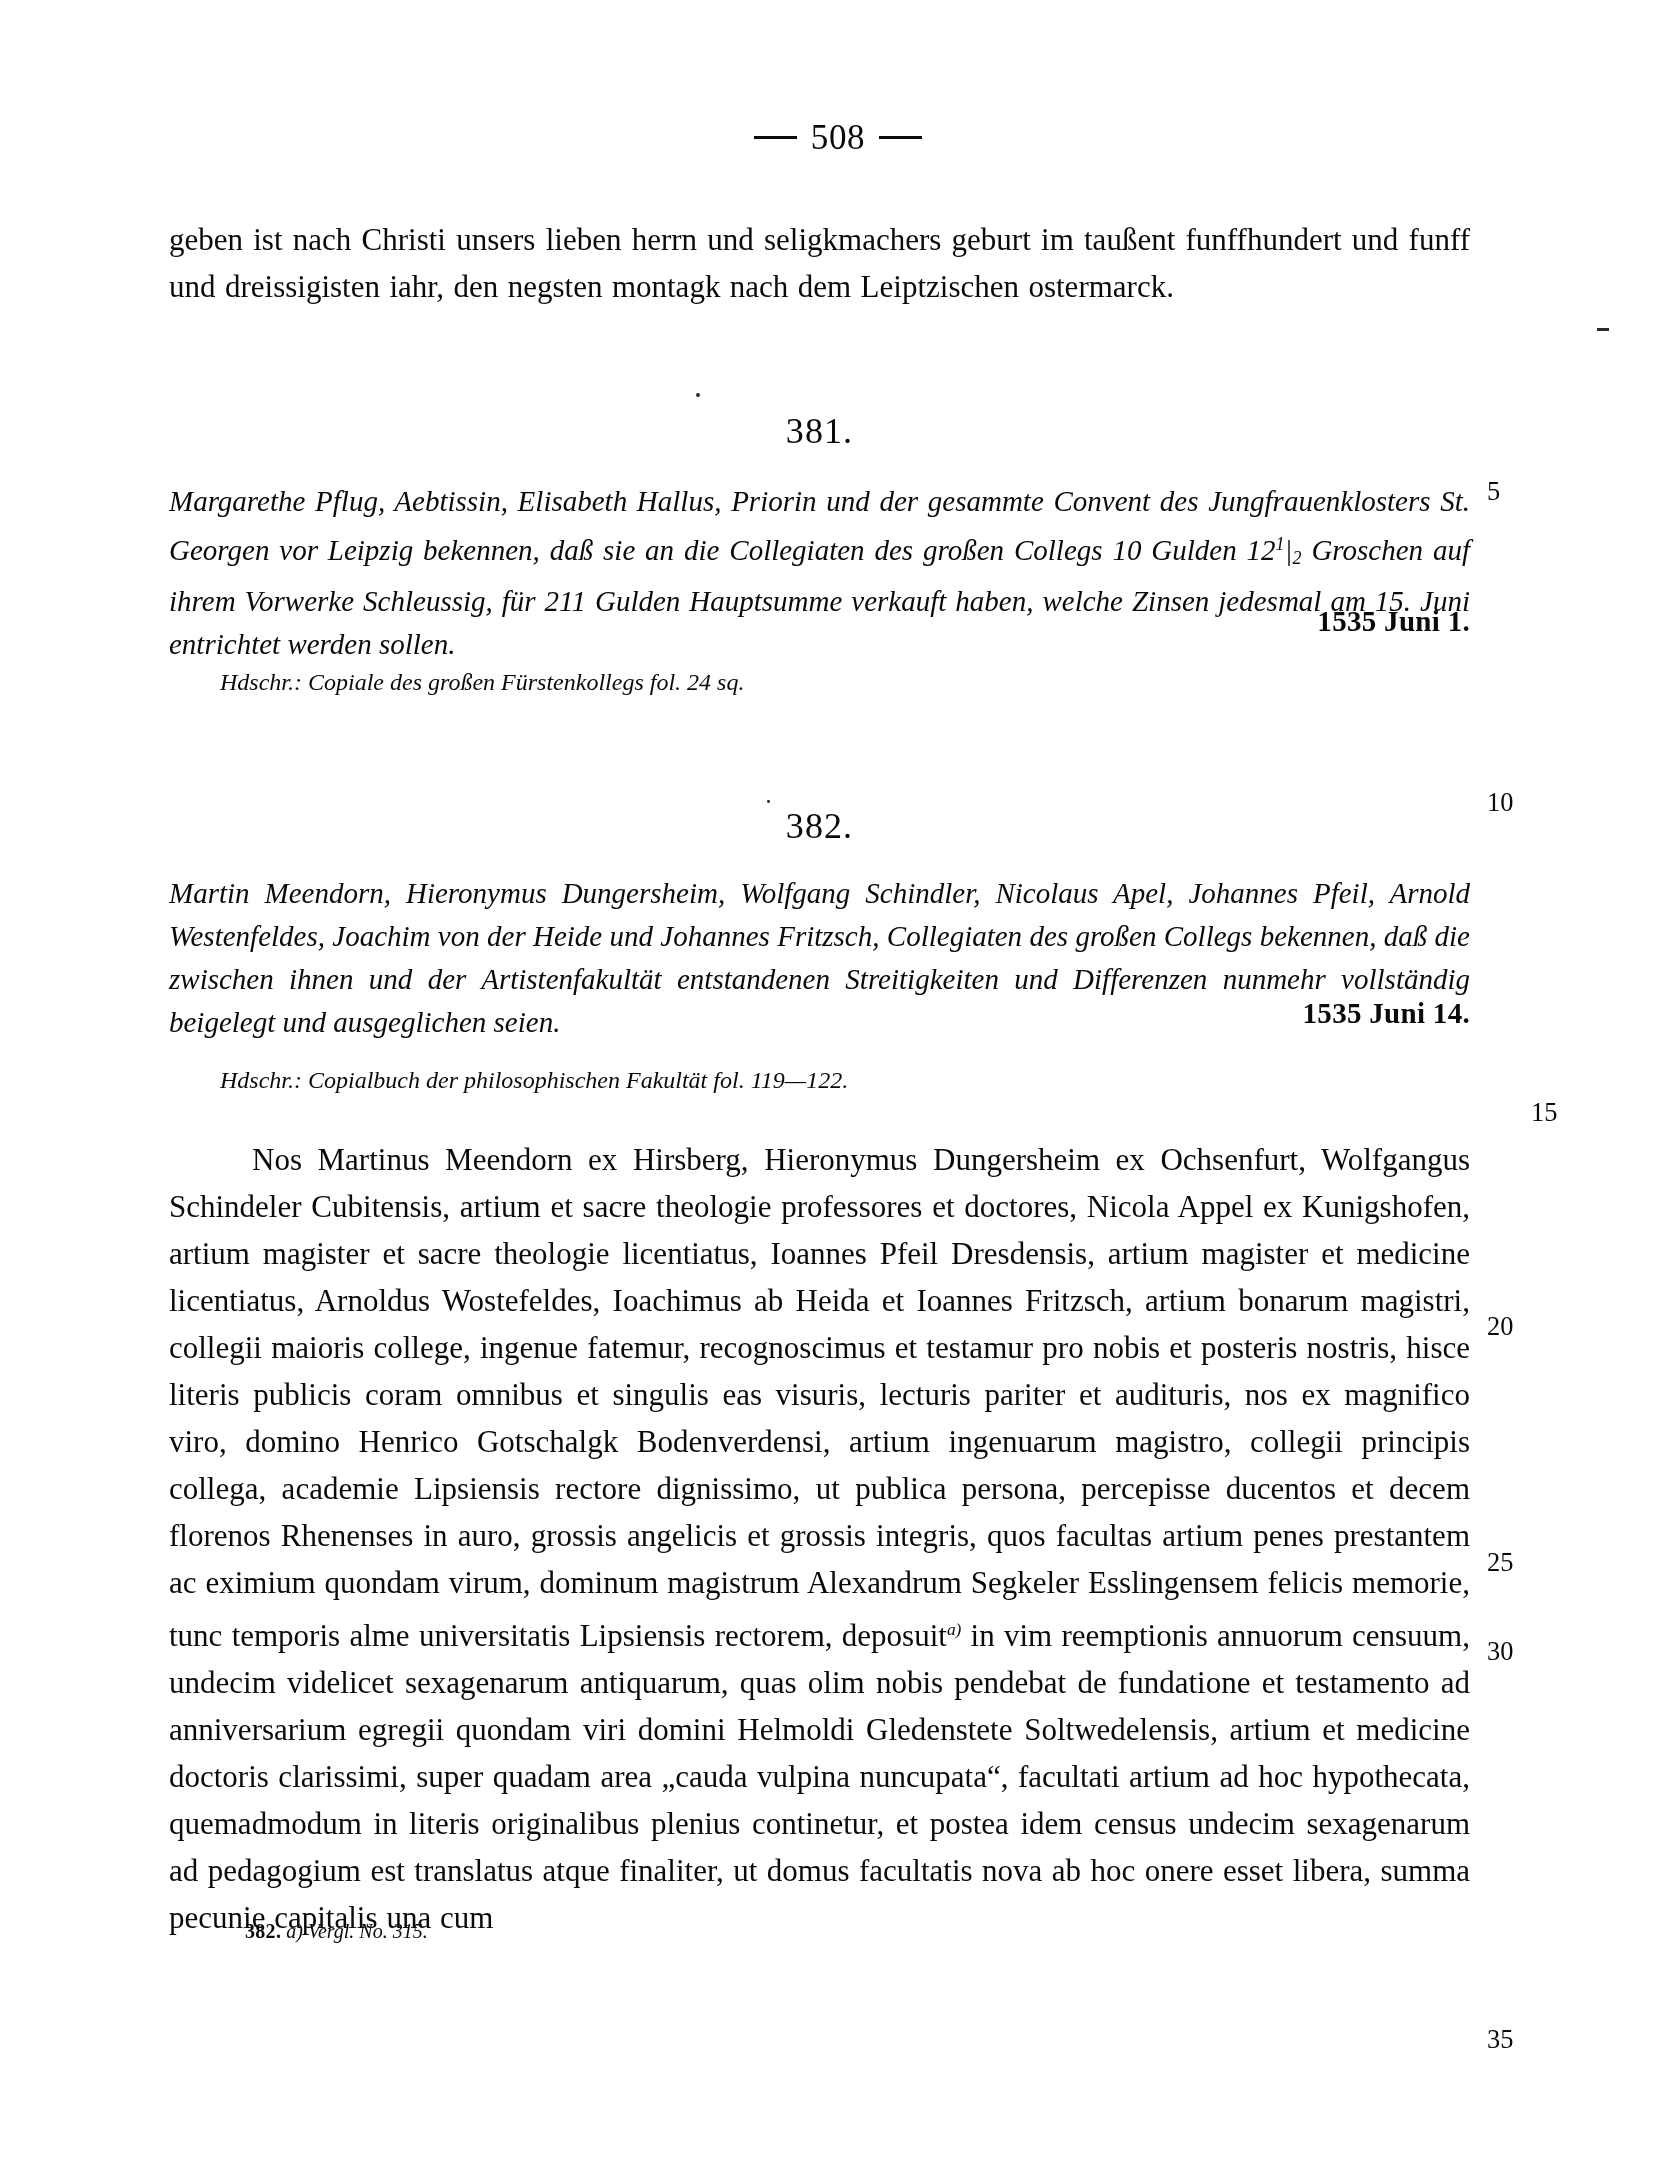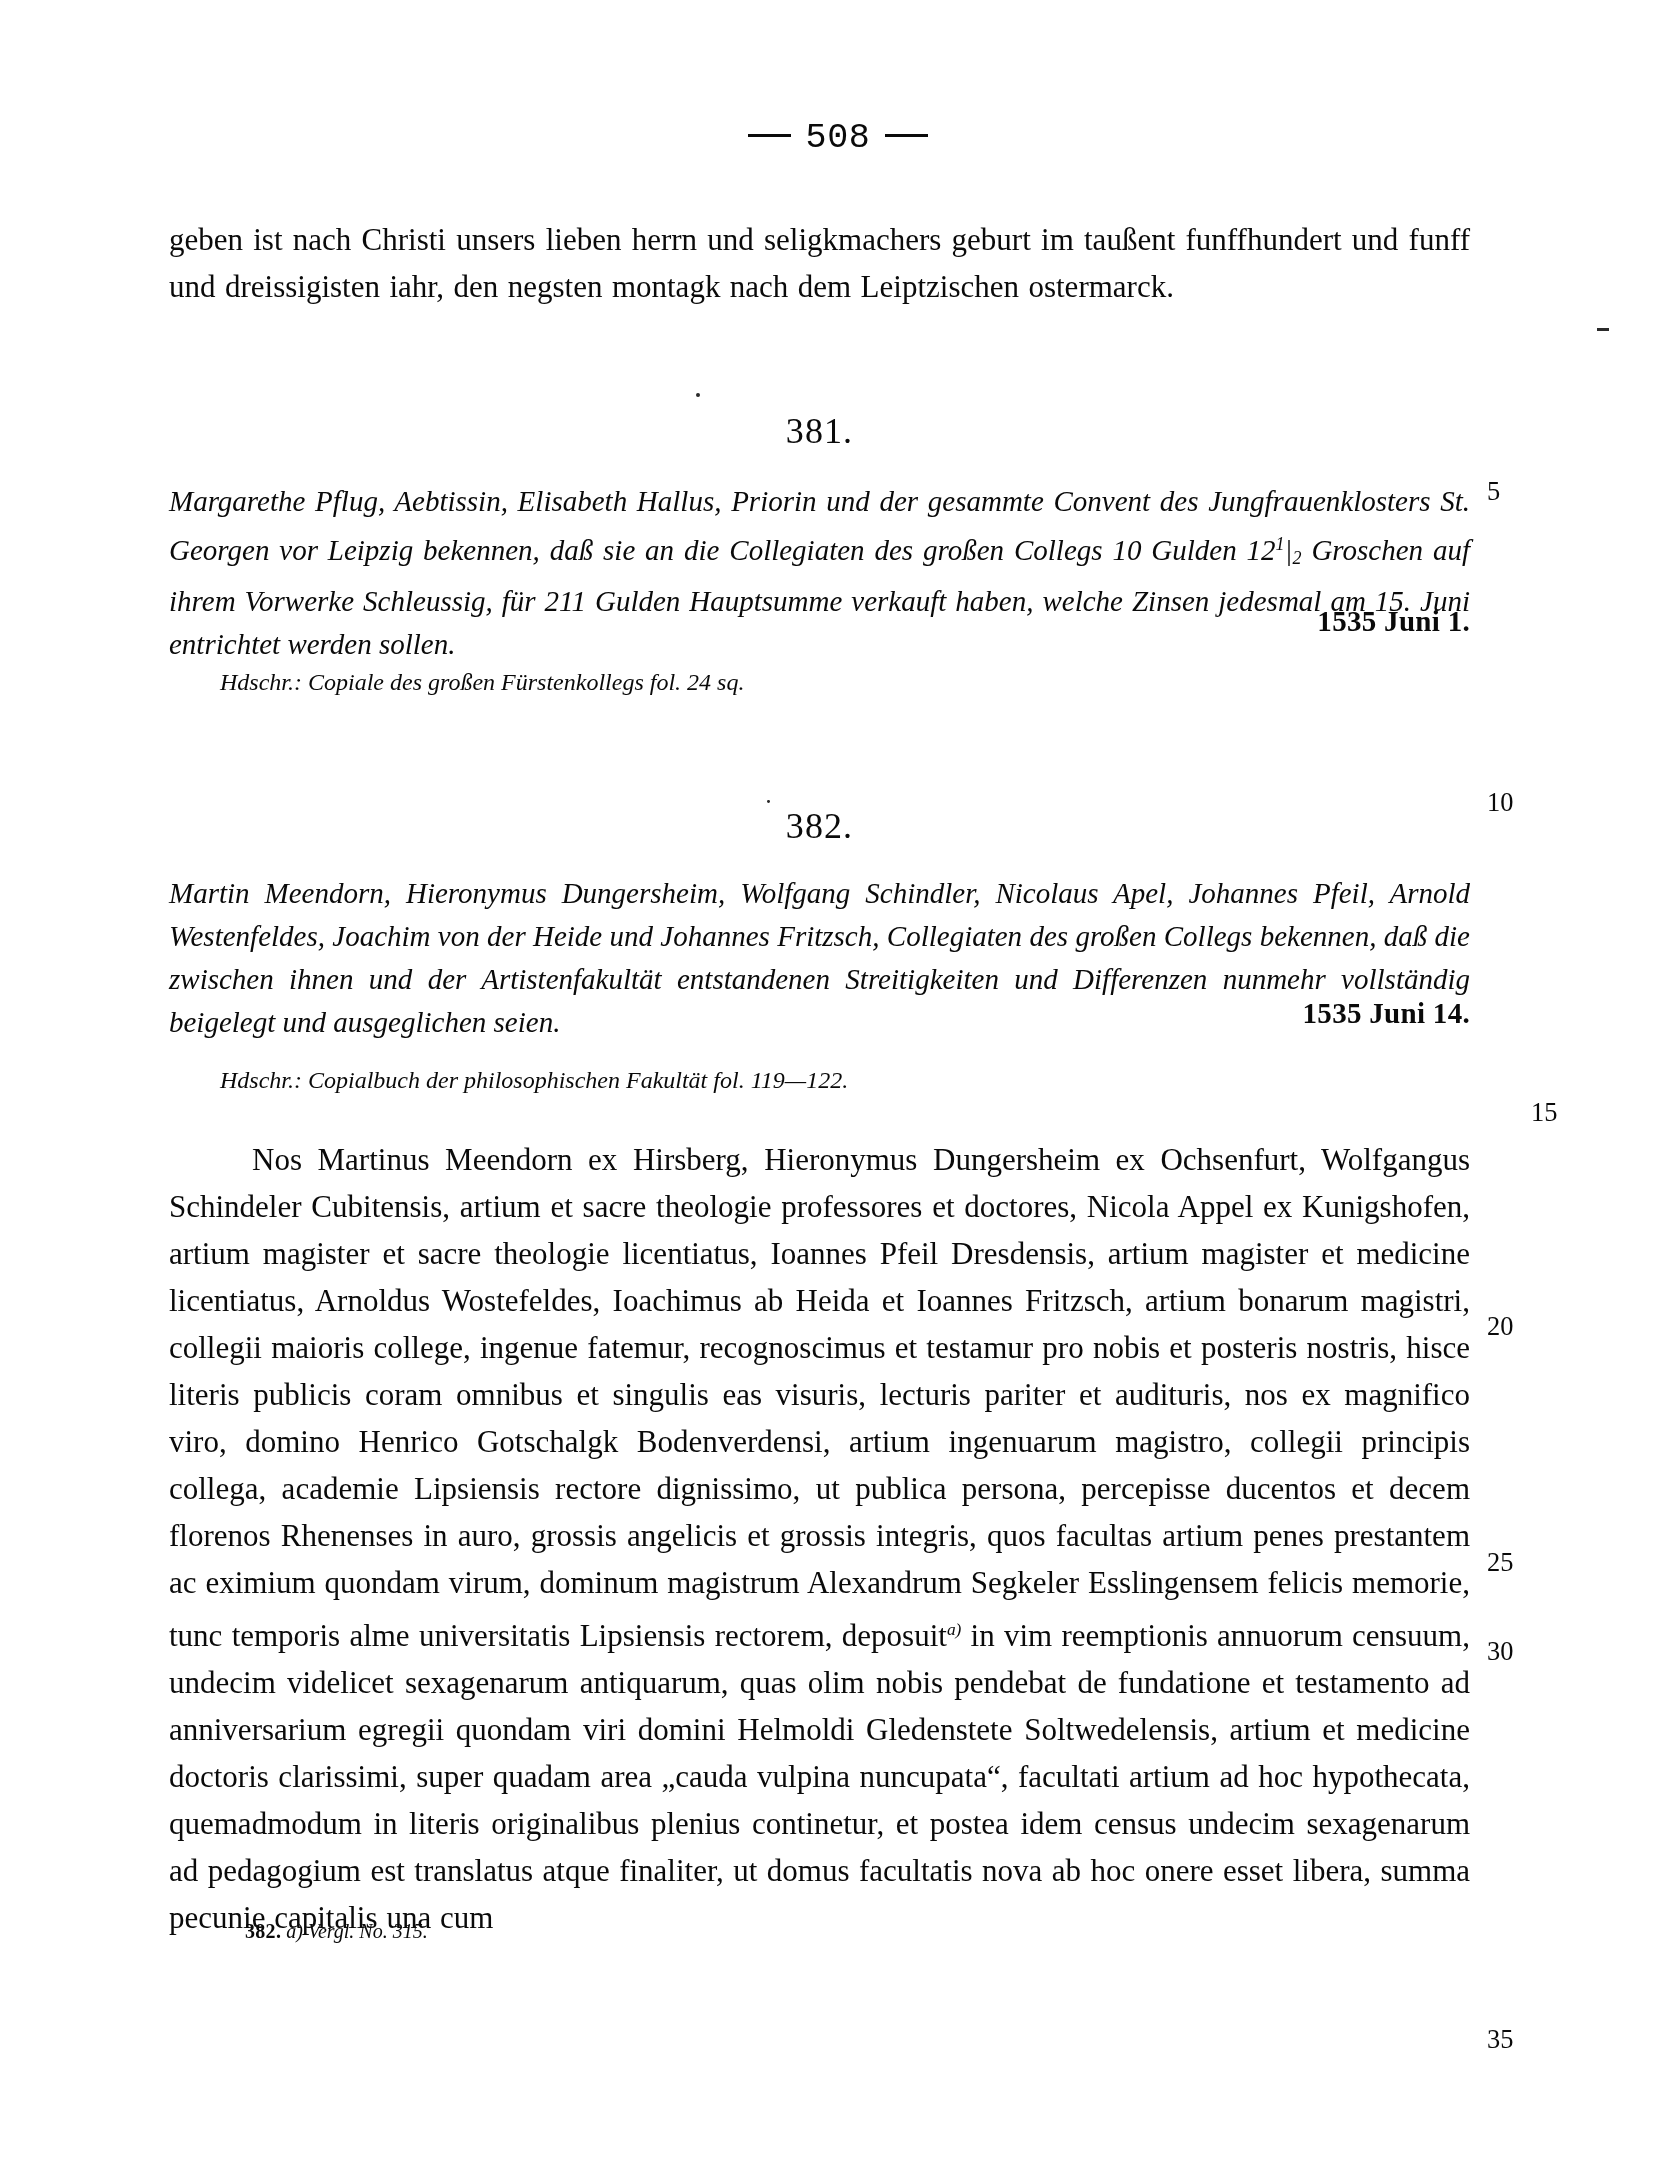--- a/index.html
+++ b/index.html
@@ -23,21 +23,20 @@
 
   
   .running-head {
     position: absolute;
     top: 118px;
     left: 0;
     width: 1676px;
     text-align: center;
     font-size: 34px;
     letter-spacing: 0.6px;
-    font-family: Liberation Mono, monospace;
   }
   .running-head .rule {
     display: inline-block;
     width: 43px;
     height: 3.3px;
     background: #0a0a0a;
     vertical-align: 10px;
     margin: 0 14.3px;
   }
   .running-head .folio {

